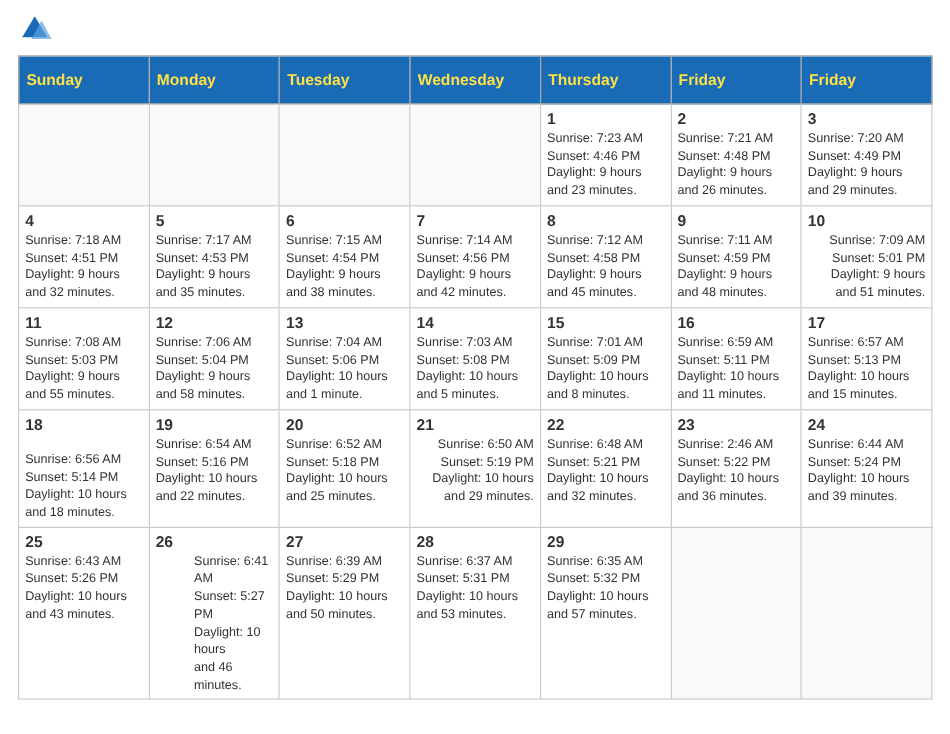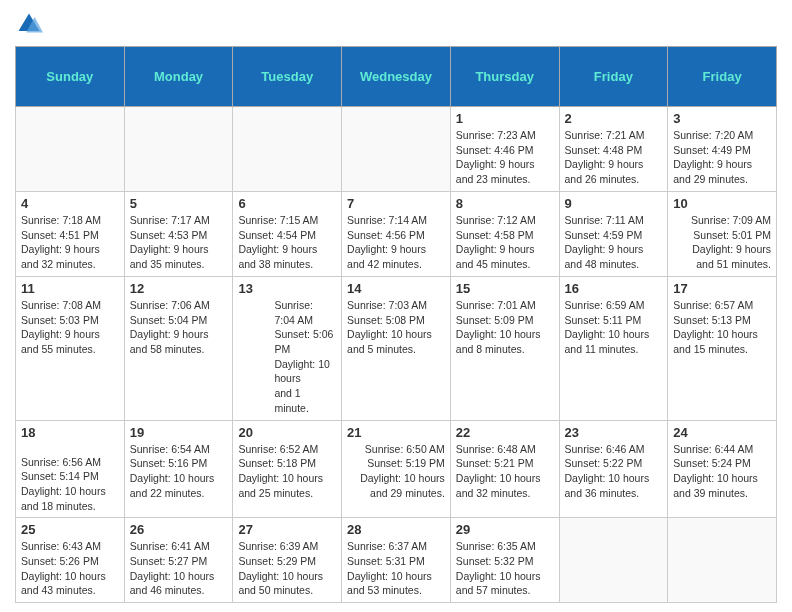--- a/index.html
+++ b/index.html
@@ -8,21 +8,21 @@
     .header { display: flex; justify-content: space-between; align-items: flex-start; margin-bottom: 8px; }
     .logo { display: flex; align-items: center; }
     .logo-text { display: flex; flex-direction: column; line-height: 1.1; }
     .logo-general { font-size: 18px; font-weight: bold; color: #333; }
     .logo-blue { font-size: 18px; font-weight: bold; color: #1a6bb5; }
     .logo-icon { width: 28px; height: 28px; margin-right: 4px; }
     .title-section { text-align: right; }
     .month-title { font-size: 36px; font-weight: bold; color: #333; }
     .subtitle { font-size: 16px; color: #555; }
     .calendar { width: 100%; border-collapse: collapse; }
-    .calendar th { background: #1a6bb5; color: #5eead4; text-align: center; padding: 22px 6px; font-size: 13px; border: 1px solid #aaa; }
+    .calendar th { background: #1a6bb5; color: #fde047; text-align: left; padding: 12px 6px; font-size: 13px; border: 1px solid #aaa; }
     .calendar td { border: 1px solid #ccc; vertical-align: top; padding: 4px 5px; width: 14.28%; font-size: 11px; color: #333; min-height: 70px; height: 85px; }
     .calendar td.empty { background: #f9f9f9; }
     .day-number { font-size: 13px; font-weight: bold; margin-bottom: 2px; }
     .day-info { font-size: 10.5px; line-height: 1.4; color: #333; }
   </style>
 </head>
 <body>
 
 <div class="container">
   <div class="header">
@@ -143,21 +143,21 @@
           </td>
           <td>
             <div class="day-number">12</div>
             <div class="day-info" style="white-space: pre-line;">Sunrise: 7:06 AM
 Sunset: 5:04 PM
 Daylight: 9 hours
 and 58 minutes.</div>
           </td>
           <td>
             <div class="day-number">13</div>
-            <div class="day-info" style="white-space: pre-line; margin-left: 36px;">Sunrise: 7:04 AM
+            <div class="day-info" style="white-space: pre-line;">Sunrise: 7:04 AM
 Sunset: 5:06 PM
 Daylight: 10 hours
 and 1 minute.</div>
           </td>
           <td>
             <div class="day-number">14</div>
             <div class="day-info" style="white-space: pre-line;">Sunrise: 7:03 AM
 Sunset: 5:08 PM
 Daylight: 10 hours
 and 5 minutes.</div>
@@ -215,21 +215,21 @@
           </td>
           <td>
             <div class="day-number">22</div>
             <div class="day-info" style="white-space: pre-line;">Sunrise: 6:48 AM
 Sunset: 5:21 PM
 Daylight: 10 hours
 and 32 minutes.</div>
           </td>
           <td>
             <div class="day-number">23</div>
-            <div class="day-info" style="white-space: pre-line;">Sunrise: 6:46 AM
+            <div class="day-info" style="white-space: pre-line;">Sunrise: 2:46 AM
 Sunset: 5:22 PM
 Daylight: 10 hours
 and 36 minutes.</div>
           </td>
           <td>
             <div class="day-number">24</div>
             <div class="day-info" style="white-space: pre-line;">Sunrise: 6:44 AM
 Sunset: 5:24 PM
 Daylight: 10 hours
 and 39 minutes.</div>
@@ -238,21 +238,21 @@
         <tr>
           <td>
             <div class="day-number">25</div>
             <div class="day-info" style="white-space: pre-line;">Sunrise: 6:43 AM
 Sunset: 5:26 PM
 Daylight: 10 hours
 and 43 minutes.</div>
           </td>
           <td>
             <div class="day-number">26</div>
-            <div class="day-info" style="white-space: pre-line;">Sunrise: 6:41 AM
+            <div class="day-info" style="white-space: pre-line; margin-left: 32px;">Sunrise: 6:41 AM
 Sunset: 5:27 PM
 Daylight: 10 hours
 and 46 minutes.</div>
           </td>
           <td>
             <div class="day-number">27</div>
             <div class="day-info" style="white-space: pre-line;">Sunrise: 6:39 AM
 Sunset: 5:29 PM
 Daylight: 10 hours
 and 50 minutes.</div>

